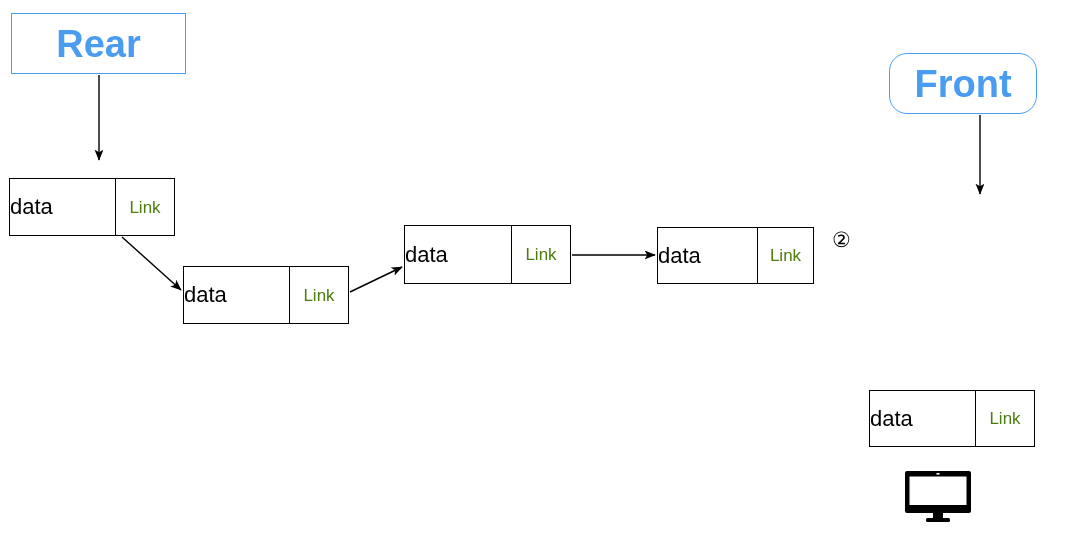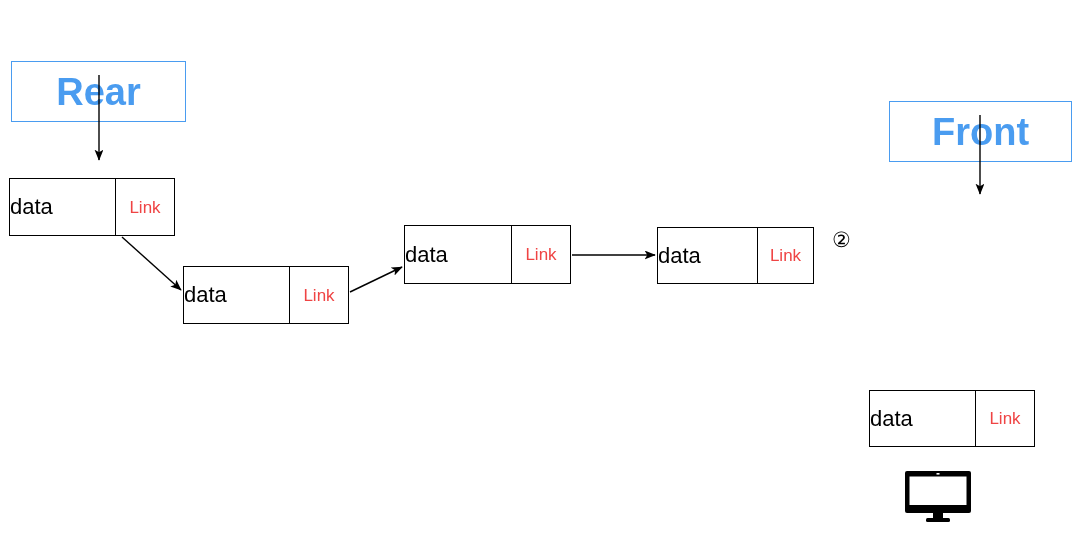--- a/index.html
+++ b/index.html
@@ -21,21 +21,20 @@
   }
   
   .ptr-box {
     position: absolute;
     box-sizing: border-box;
     border: 1px solid #4a9cf0;
     background: #ffffff;
     display: flex;
     align-items: center;
     justify-content: center;
-    margin-top: 48px;
   }
   .ptr-label {
     font-size: 38px;
     font-weight: bold;
     color: #4a9cf0;
     letter-spacing: 0px;
     line-height: 1;
     white-space: nowrap;
   }
   
@@ -60,21 +59,21 @@
     justify-content: center;
   }
   .txt-data {
     font-size: 22px;
     color: #000000;
     line-height: 1;
     white-space: nowrap;
   }
   .txt-link {
     font-size: 17px;
-    color: #ef4444;
+    color: #4d7c0f;
     line-height: 1;
     white-space: nowrap;
   }
   
   #arrows {
     position: absolute;
     left: 0;
     top: 0;
     width: 1090px;
     height: 548px;
@@ -95,21 +94,21 @@
 </style>
 </head>
 <body>
 
 <div id="canvas">
 
   <div class="ptr-box" style="left:11px; top:13px; width:175px; height:61px;">
     <span class="ptr-label">Rear</span>
   </div>
 
-  <div class="ptr-box" style="left:889px; top:53px; width:183px; height:61px;">
+  <div class="ptr-box" style="left:889px; top:53px; width:148px; height:61px;border-radius:18px;">
     <span class="ptr-label">Front</span>
   </div>
 
   <div class="node" style="left:9px; top:178px; width:166px; height:58px;">
     <div class="cell-data" style="width:106px;">
       <span class="txt-data">data</span>
     </div>
     <div class="cell-link" style="width:58px;">
       <span class="txt-link">Link</span>
     </div>

